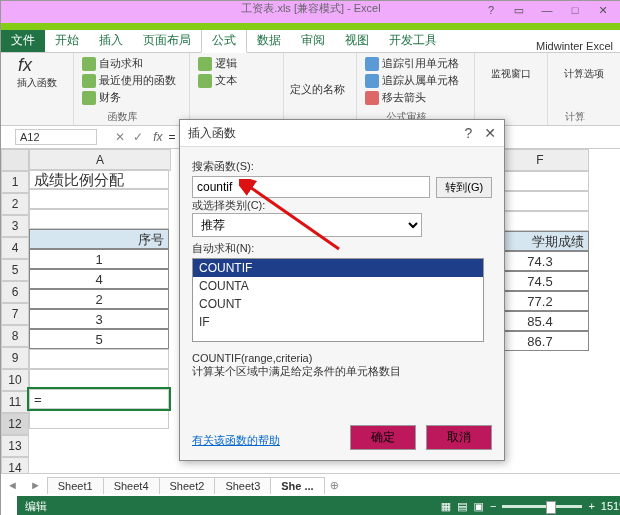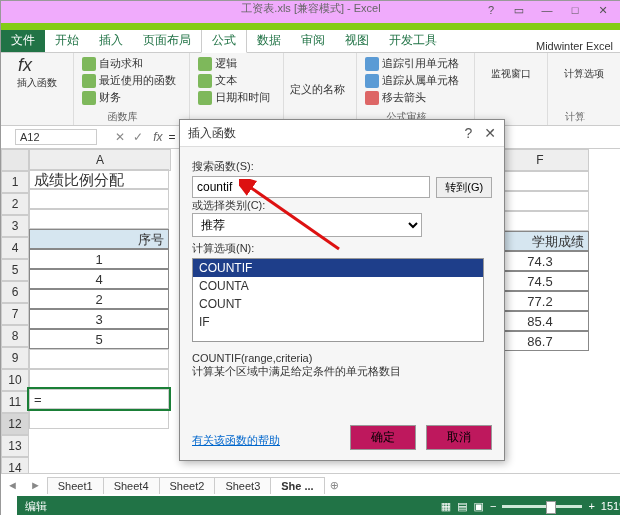--- a/index.html
+++ b/index.html
@@ -111,24 +111,20 @@
   </div>
   <div class="rgroup" style="width:86px">
     <div class="ribbtn">
           <span class="ico"></span>
           <span>逻辑</span>
         </div>
     <div class="ribbtn">
           <span class="ico"></span>
           <span>文本</span>
         </div>
-    <div class="ribbtn">
-          <span class="ico"></span>
-          <span>日期和时间</span>
-        </div>
   </div>
   <div class="rgroup" style="width:60px;align-items:flex-start;justify-content:center">
     <div style="font-size:11px;text-align:center">定义的名称</div>
   </div>
   <div class="rgroup" style="width:112px">
     <div class="ribbtn">
           <span class="ico" style="background:#5b9bd5"></span>
           <span>追踪引用单元格</span>
         </div>
     <div class="ribbtn">
@@ -216,21 +212,21 @@
         </span>
   </div>
   <div class="body">
     <label>搜索函数(S):</label>
     <div style="display:flex;align-items:center">
       <input type="text" value="countif" style="">
       <button class="go">转到(G)</button>
     </div>
     <label style="display:inline">或选择类别(C):</label>
     <select><option>推荐</option></select>
-    <label>计算选项(N):</label>
+    <label>自动求和(N):</label>
     <div class="list">
       <div class="item sel">COUNTIF</div>
       <div class="item">COUNTA</div>
       <div class="item">COUNT</div>
       <div class="item">IF</div>
     </div>
     <div class="desc">
       <div>COUNTIF(range,criteria)</div>
       <div>计算某个区域中满足给定条件的单元格数目</div>
     </div>

